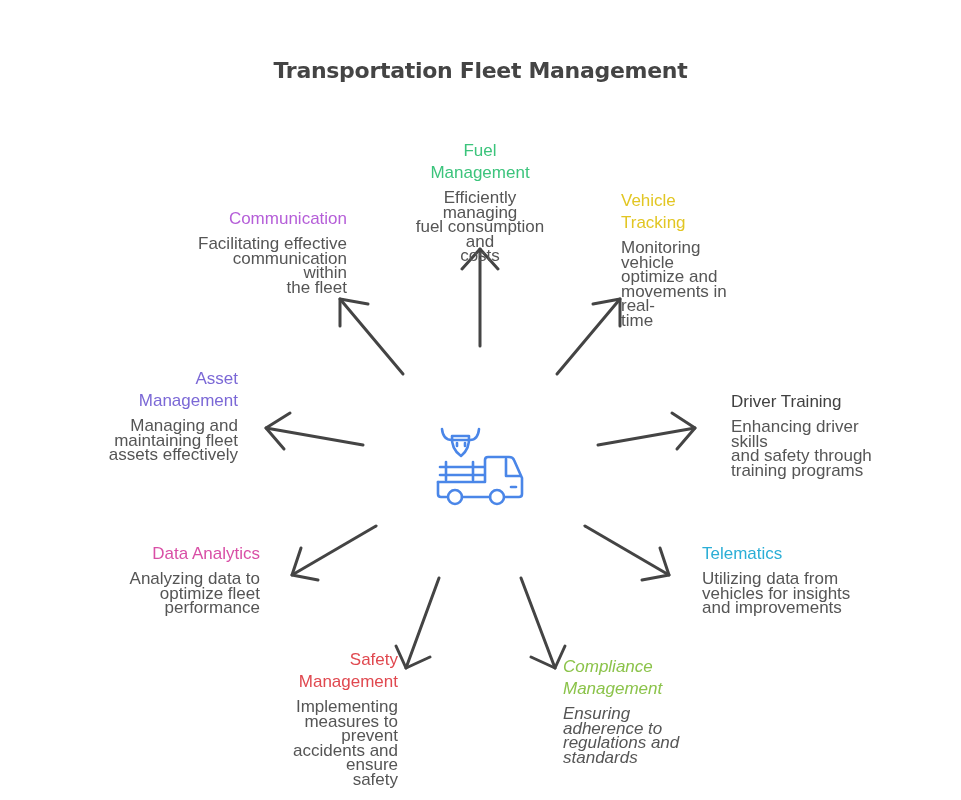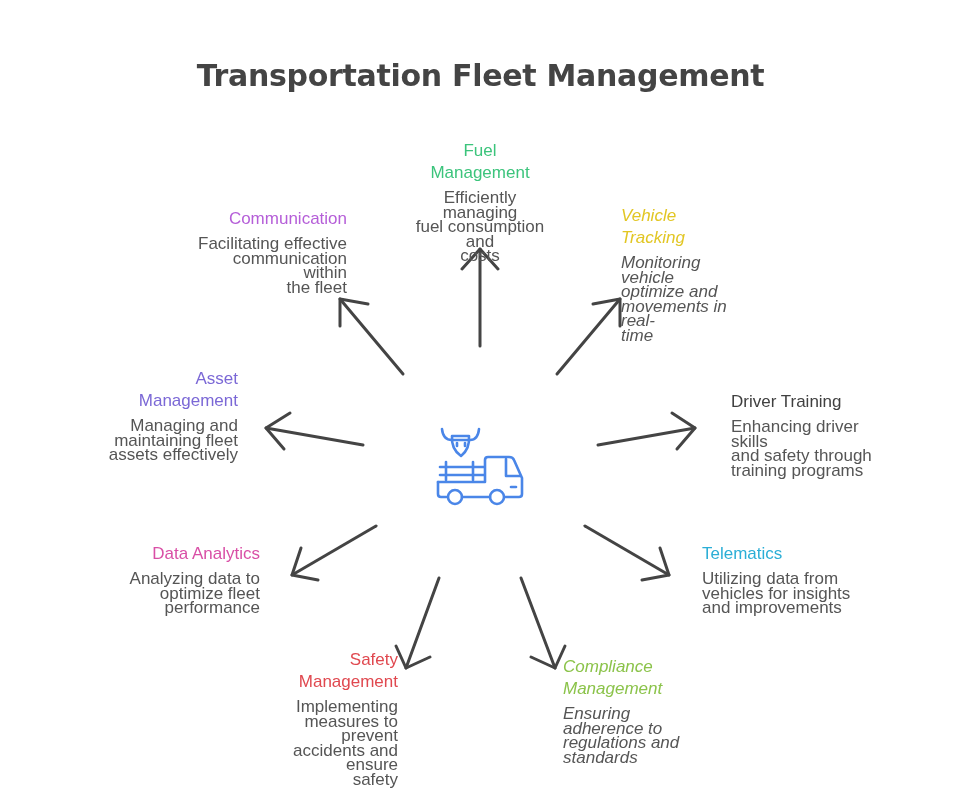--- a/index.html
+++ b/index.html
@@ -1,17 +1,17 @@
 <!DOCTYPE html>
 <html><head>
   <meta charset="utf-8">
   <style>
     html, body { margin: 0; padding: 0; background: #ffffff; }
     body { width: 961px; height: 800px; position: relative; overflow: hidden; font-family: "Liberation Sans", sans-serif; }
-    .title { position: absolute; left: 0; width: 961px; top: 58px; text-align: center; font-size: 30px; font-weight: bold; color: #444444; font-family: "DejaVu Sans", sans-serif; letter-spacing: -0.3px; }
+    .title { position: absolute; left: 0; width: 961px; top: 58px; text-align: center; font-size: 22px; font-weight: bold; color: #444444; font-family: "DejaVu Sans", sans-serif; letter-spacing: -0.3px; }
     svg.arrows { position: absolute; left: 0; top: 0; }
     .node { position: absolute; }
     .node .h { font-size: 17px; line-height: 22px; }
     .node .d { font-size: 17px; line-height: 14.5px; color: #555555; margin-top: 7px; }
     .left { text-align: right; }
     .center { text-align: center; }
     .right-al { text-align: left; }
   </style>
 </head>
 <body>
@@ -86,21 +86,21 @@
     <div>Fuel</div>
     <div>Management</div>
   </div>
   <div class="d">
     <div>Efficiently managing</div>
     <div>fuel consumption and</div>
     <div>costs</div>
   </div>
 </div>
 
-<div class="node right-al" style="left:621px; top:205px; width:130px;font-style:italic;">
+<div class="node right-al" style="left:621px; top:190px; width:130px;">
   <div class="h" style="color:#E2C623;">
     <div>Vehicle</div>
     <div>Tracking</div>
   </div>
   <div class="d">
     <div>Monitoring vehicle</div>
     <div>optimize and</div>
     <div>movements in real-</div>
     <div>time</div>
   </div>

